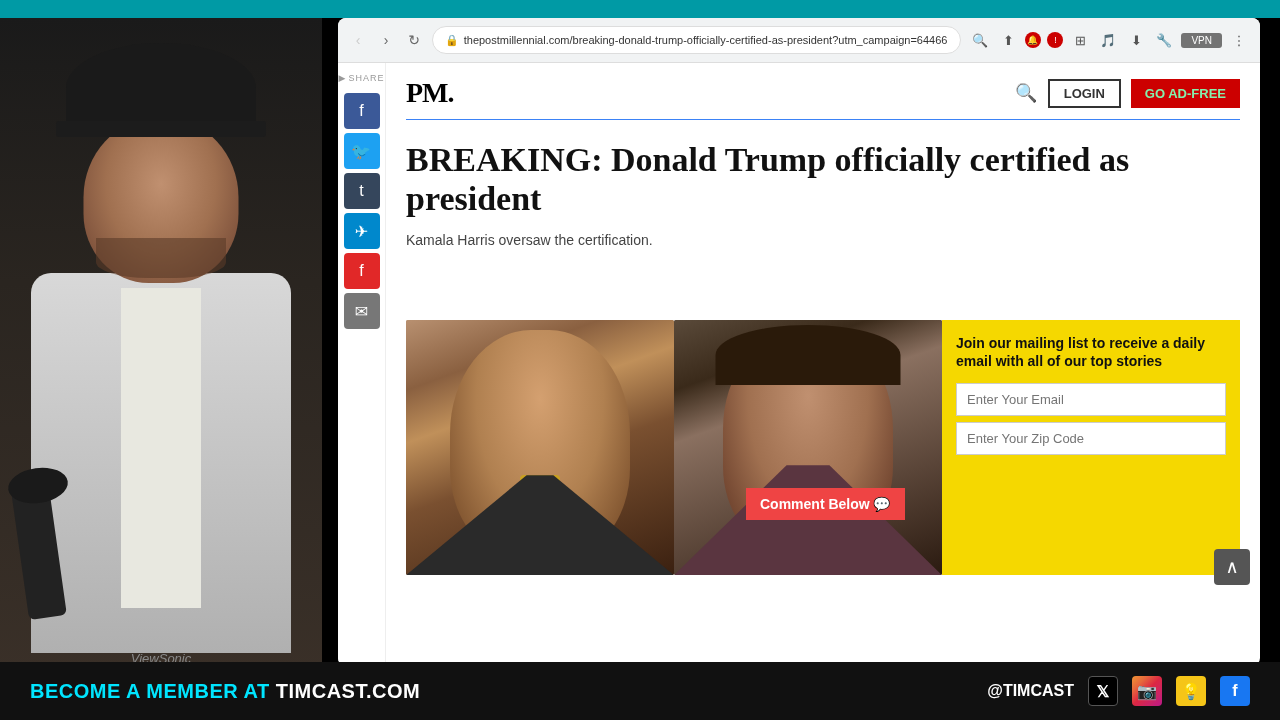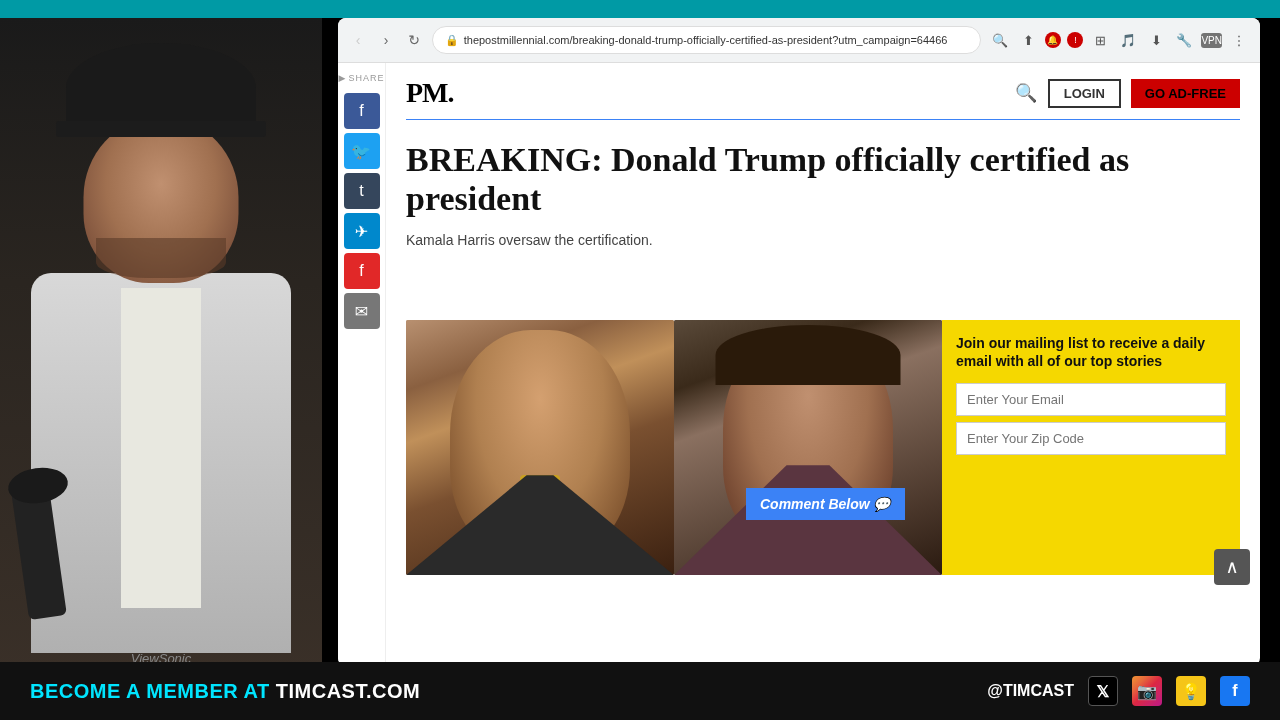--- a/index.html
+++ b/index.html
@@ -79,21 +79,21 @@
     .browser-actions {
       display: flex; align-items: center; gap: 6px;
     }
     .browser-action-icon {
       width: 22px; height: 22px;
       display: flex; align-items: center; justify-content: center;
       color: #555; font-size: 13px; cursor: pointer;
     }
     .vpn-badge {
       background: #737373; color: #fff; font-size: 10px;
-      padding: 2px 0; border-radius: 3px;
+      padding: 2px 10px; border-radius: 3px;
     }
     .notif-badge {
       background: #c00; color: #fff; font-size: 9px;
       width: 16px; height: 16px; border-radius: 50%;
       display: flex; align-items: center; justify-content: center;
     }
 
     
     .website-content {
       display: flex;
@@ -181,21 +181,21 @@
       border: 2px solid #333;
       background: none;
       padding: 5px 14px;
       font-size: 13px;
       font-weight: 700;
       cursor: pointer;
       color: #333;
     }
     .go-ad-free-btn {
       background: #c00;
-      color: #000000;
+      color: #86efac;
       border: none;
       padding: 7px 14px;
       font-size: 13px;
       font-weight: 700;
       cursor: pointer;
     }
 
     
     .article-title {
       font-size: 34px;
@@ -208,30 +208,29 @@
     .article-subtitle {
       font-size: 14px;
       color: #444;
       margin-bottom: 20px;
     }
 
     
     .comment-btn {
       position: absolute;
       top: 220px; right: 120px;
-      background: #3b82f6;
+      background: #ef4444;
       color: #fff;
       padding: 8px 14px;
       font-size: 14px;
       font-weight: 700;
       cursor: pointer;
       border: none;
       display: flex; align-items: center; gap: 6px;
       z-index: 5;
-      font-style: italic;
     }
 
     
     .images-row {
       display: flex;
       gap: 0;
       margin-top: 20px;
       position: relative;
     }
     .article-image {

